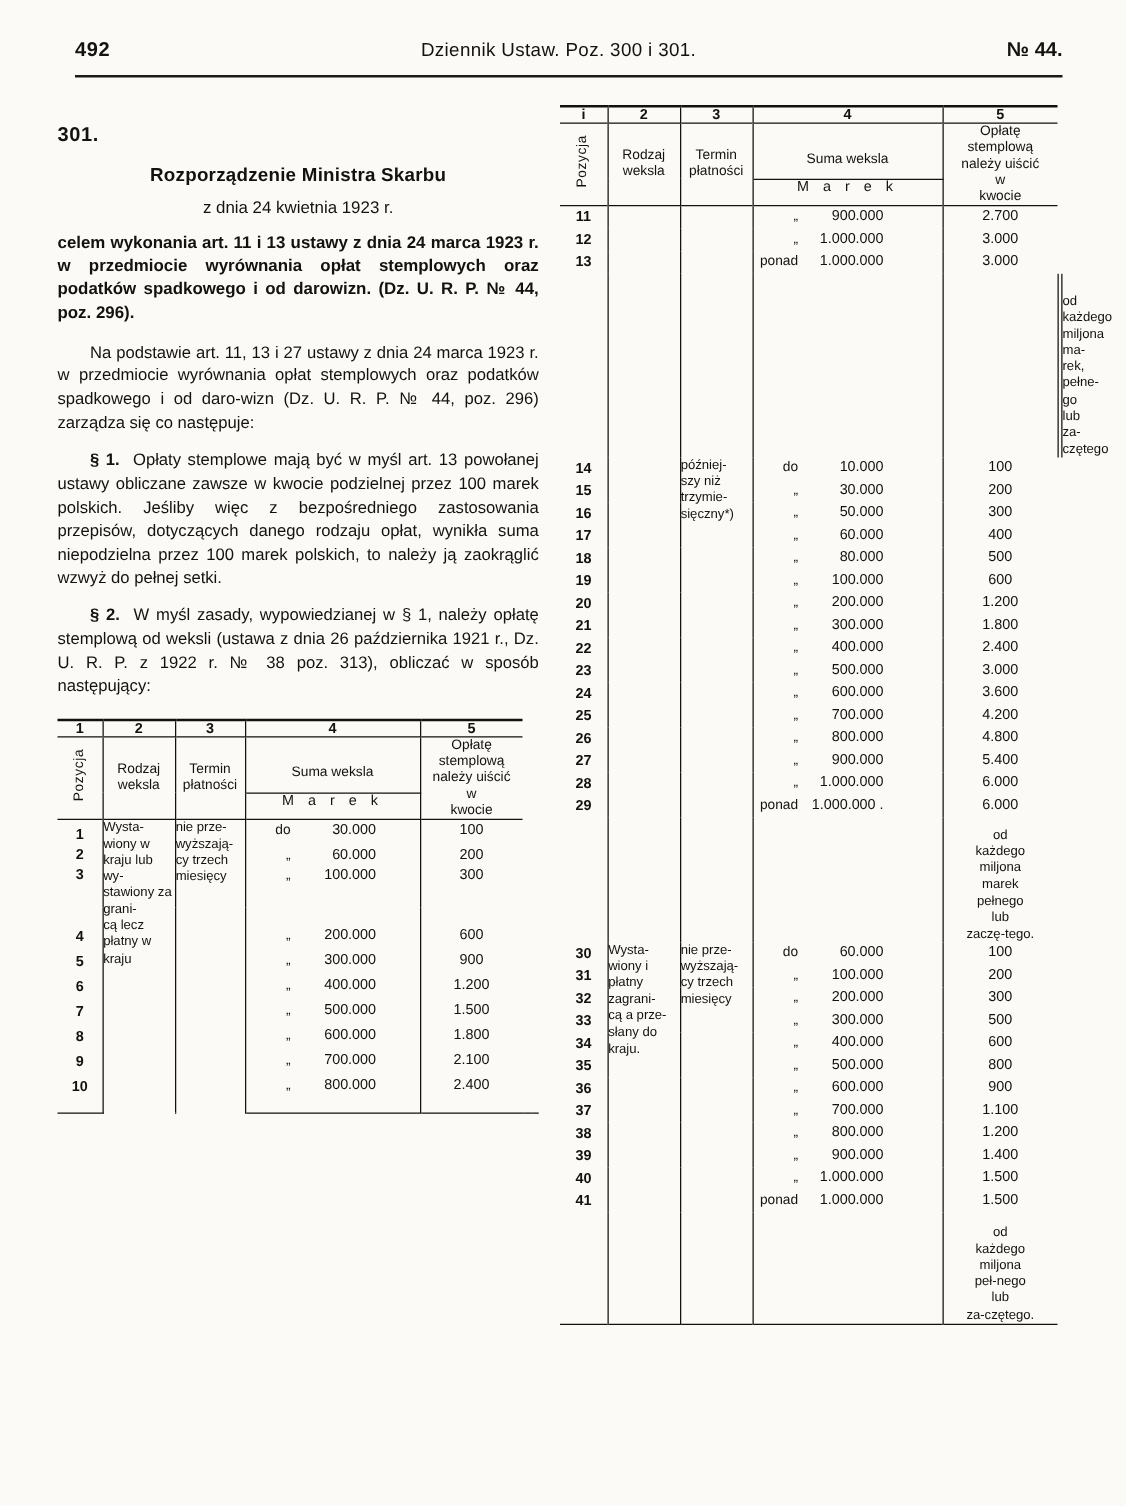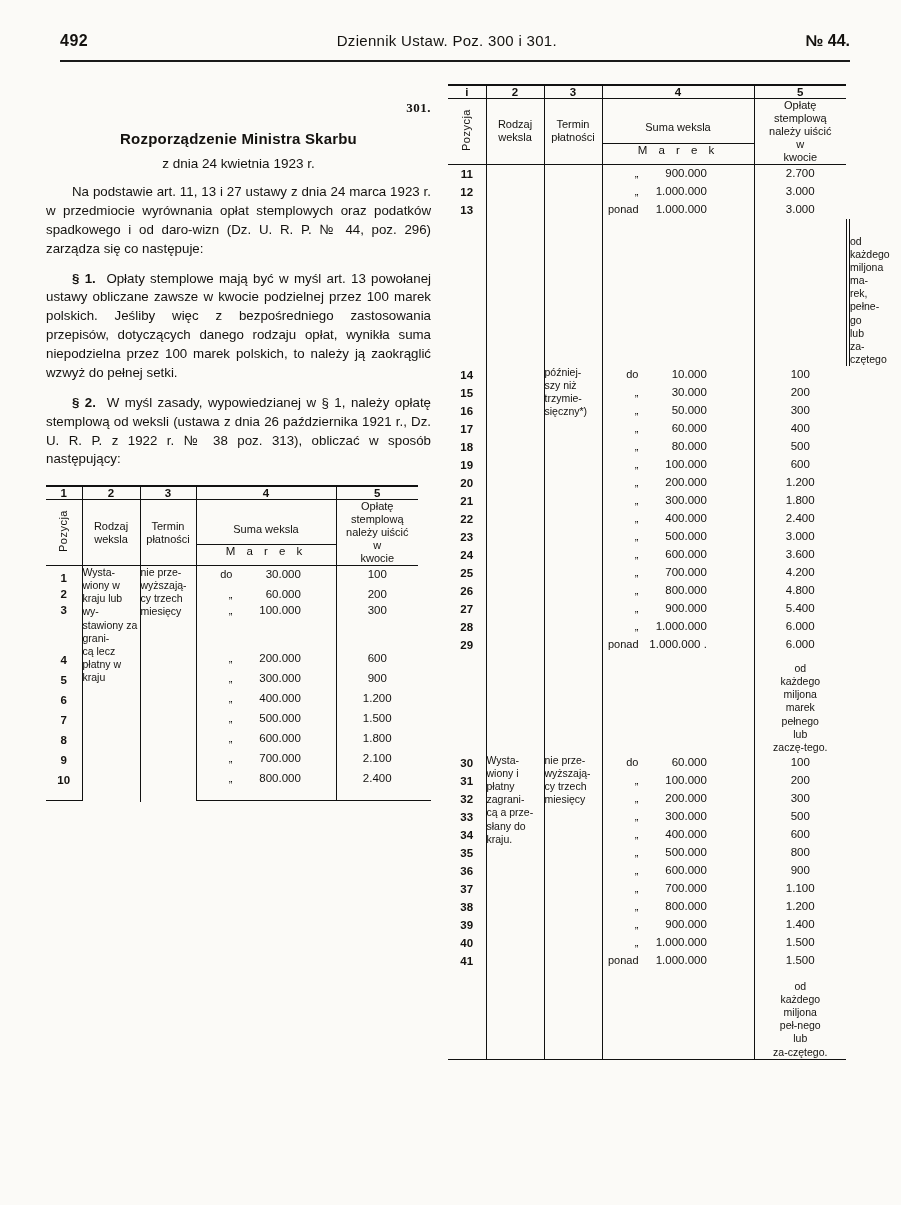--- a/index.html
+++ b/index.html
@@ -24,23 +24,22 @@
   .hdr-right{font-size:16px;font-weight:bold;}
   .hdr-rule{
     position:absolute;left:60px;top:60px;width:790px;height:0;
     border-top:2px solid #1a1a1a;
   }
   
   .col-left{position:absolute;left:46px;top:88px;width:385px;}
   .col-right{position:absolute;left:448px;top:84px;width:405px;}
   
   .poz-num{
-    text-align:right;font-size:13px;font-weight:bold;margin:12px 0 14px 0;
+    text-align:left;font-size:16px;font-weight:bold;margin:12px 0 14px 0;
     letter-spacing:.5px;
-    font-family:Liberation Serif, serif;
   }
   .title1{
     text-align:center;font-size:15px;font-weight:bold;margin:0 0 9px 0;
     letter-spacing:.2px;
   }
   .title2{
     text-align:center;font-size:13.5px;margin:0 0 12px 0;
   }
   .lead{
     font-size:13.5px;font-weight:bold;line-height:1.38;text-align:justify;
@@ -97,20 +96,21 @@
     <div class="hdr-mid">Dziennik Ustaw. Poz. 300 i 301.</div>
     <div class="hdr-right">№ 44.</div>
   </div>
   <div class="hdr-rule"></div>
 
   <div class="col-left">
 
     <div class="poz-num">301.</div>
     <div class="title1">Rozporządzenie Ministra Skarbu</div>
     <div class="title2">z dnia 24 kwietnia 1923 r.</div>
+    <div class="lead">celem wykonania art. 11 i 13 ustawy z dnia 24 marca 1923 r. w przedmiocie wyrównania opłat stemplowych oraz podatków spadkowego i od darowizn. (Dz. U. R. P. № 44, poz. 296).</div>
     <div class="para">Na podstawie art. 11, 13 i 27 ustawy z dnia 24 marca 1923 r. w przedmiocie wyrównania opłat stemplowych oraz podatków spadkowego i od daro-wizn (Dz. U. R. P. № 44, poz. 296) zarządza się co następuje:</div>
     <div class="para"><b>§ 1.</b>&nbsp;&nbsp;<span>Opłaty stemplowe mają być w myśl art. 13 powołanej ustawy obliczane zawsze w kwocie podzielnej przez 100 marek polskich. Jeśliby więc z bezpośredniego zastosowania przepisów, dotyczących danego rodzaju opłat, wynikła suma niepodzielna przez 100 marek polskich, to należy ją zaokrąglić wzwyż do pełnej setki.</span></div>
     <div class="para"><b>§ 2.</b>&nbsp;&nbsp;<span>W myśl zasady, wypowiedzianej w § 1, należy opłatę stemplową od weksli (ustawa z dnia 26 października 1921 r., Dz. U. R. P. z 1922 r. № 38 poz. 313), obliczać w sposób następujący:</span></div>
 
     <div class="tbl-wrap" style="margin-top:16px;">
       <table class="t">
         <colgroup>
           <col style="width:36px">
           <col style="width:58px">
           <col style="width:56px">

